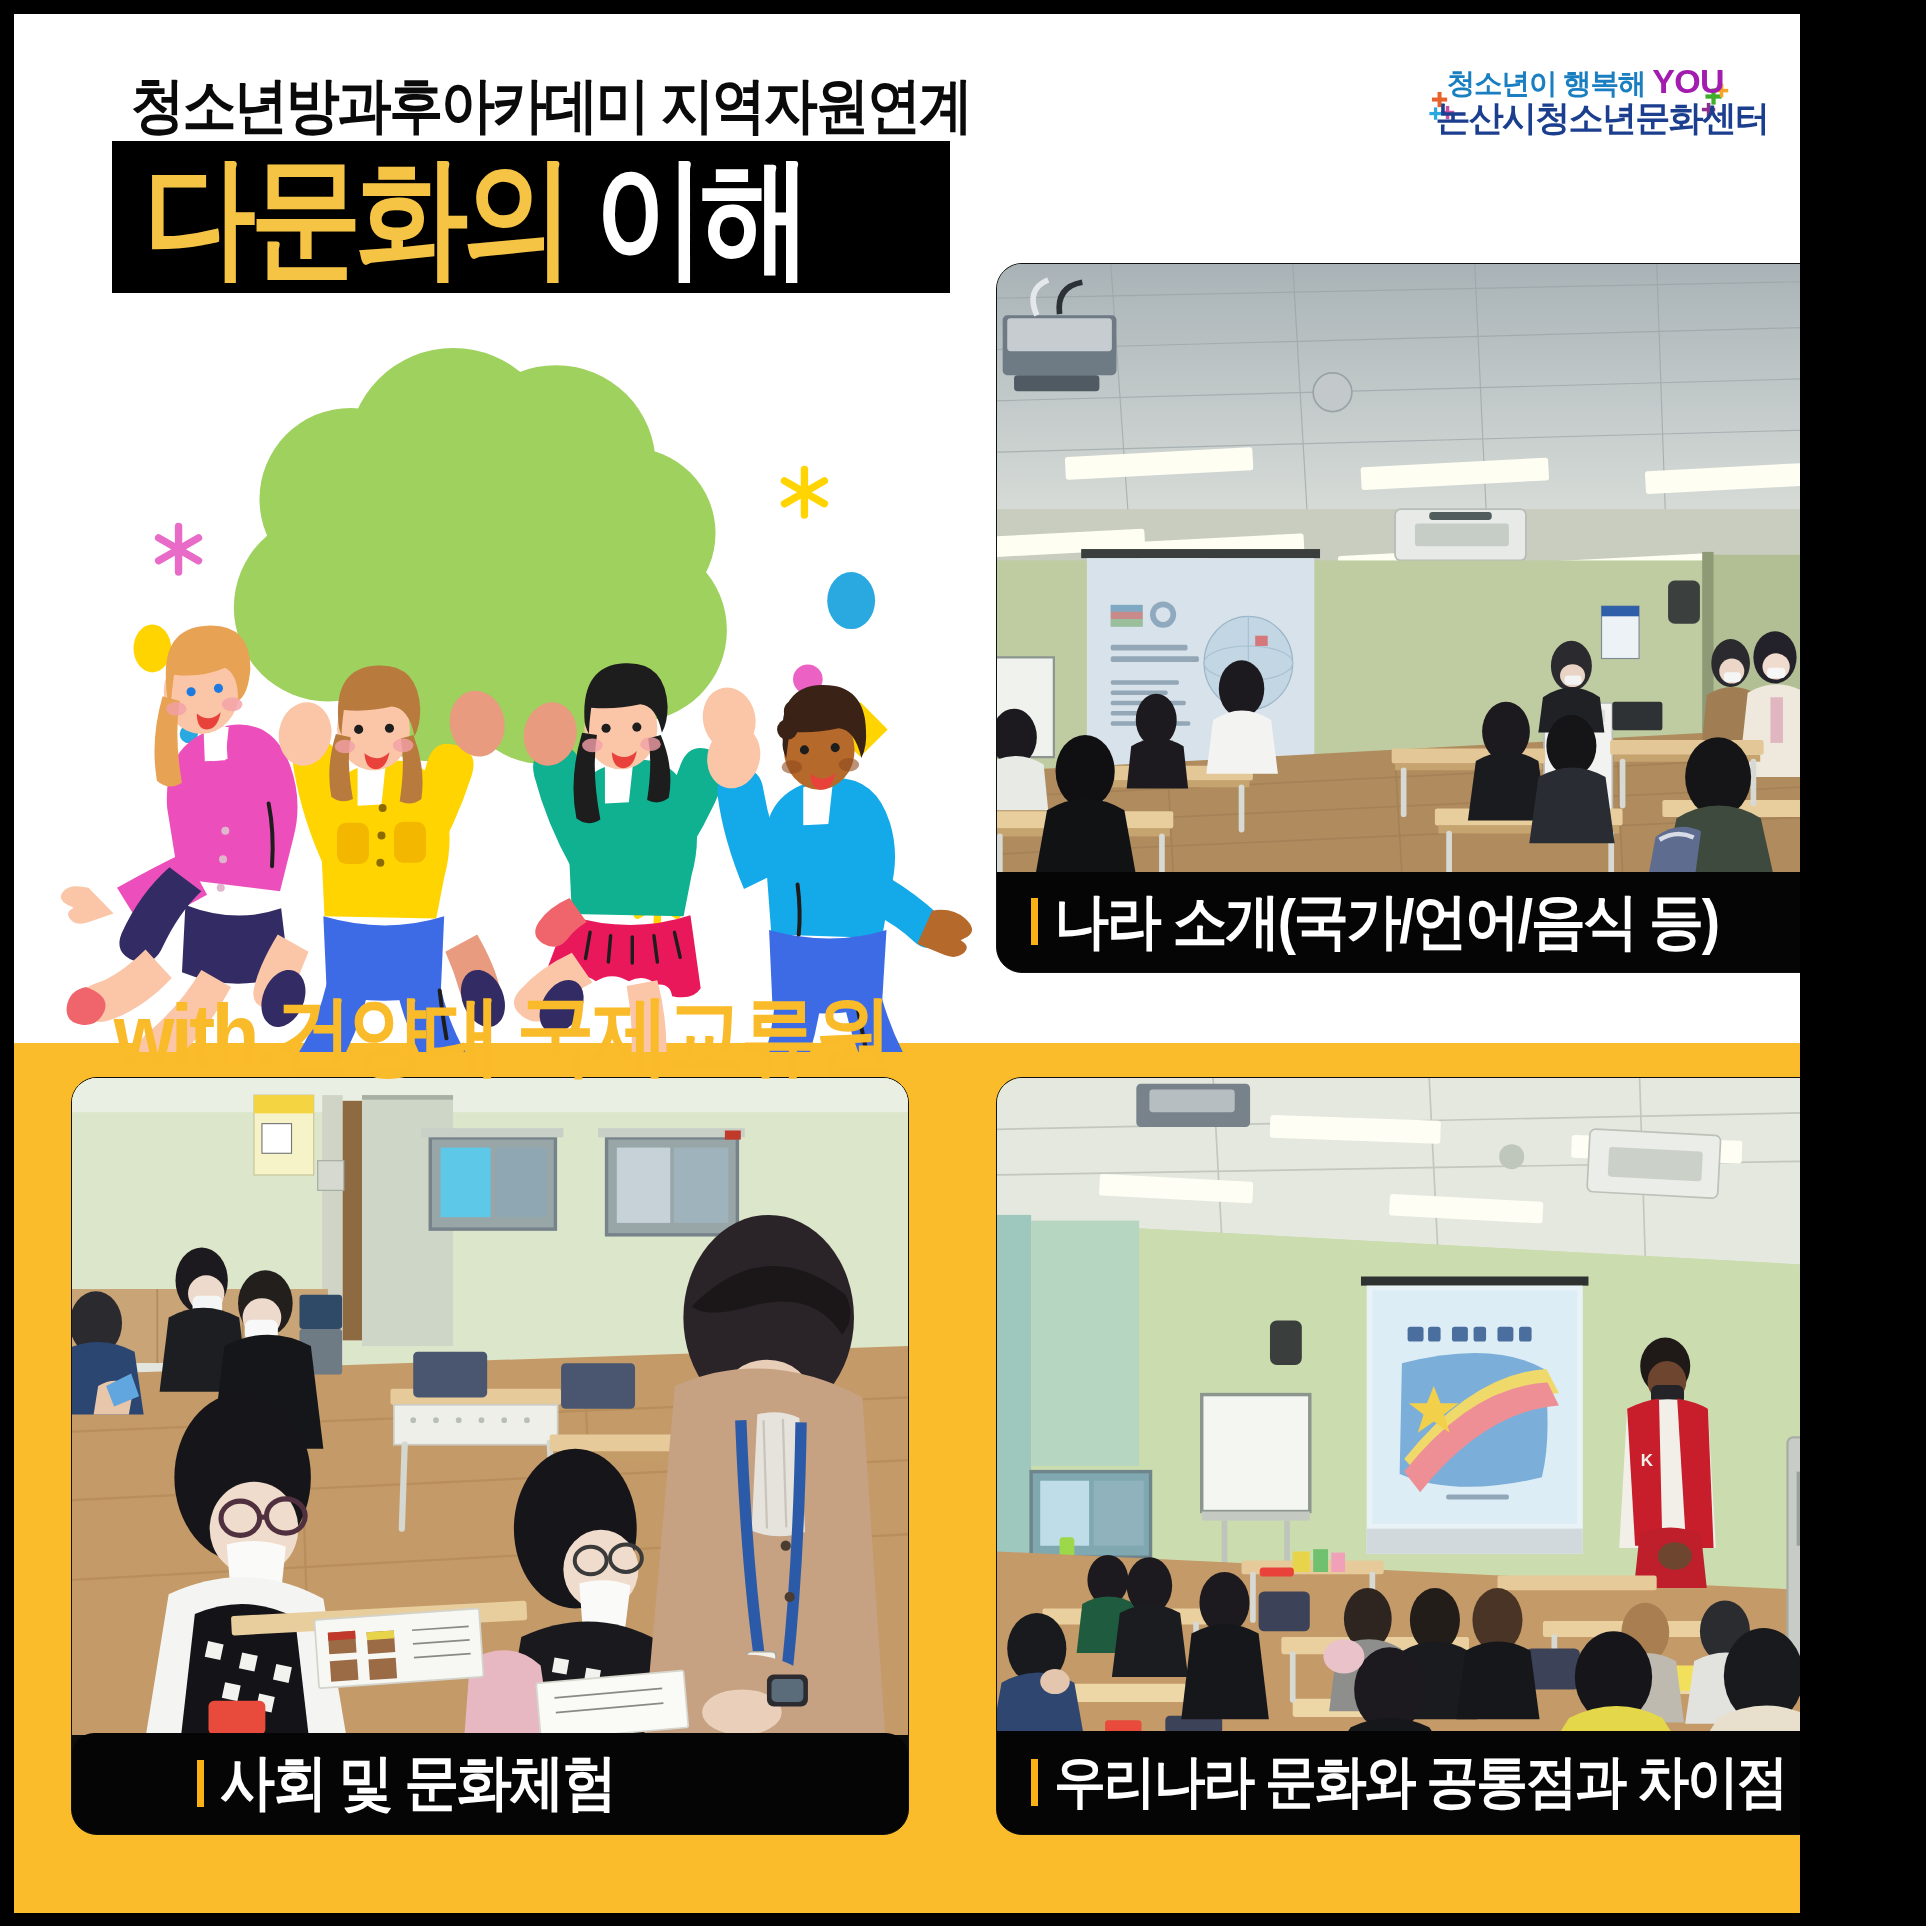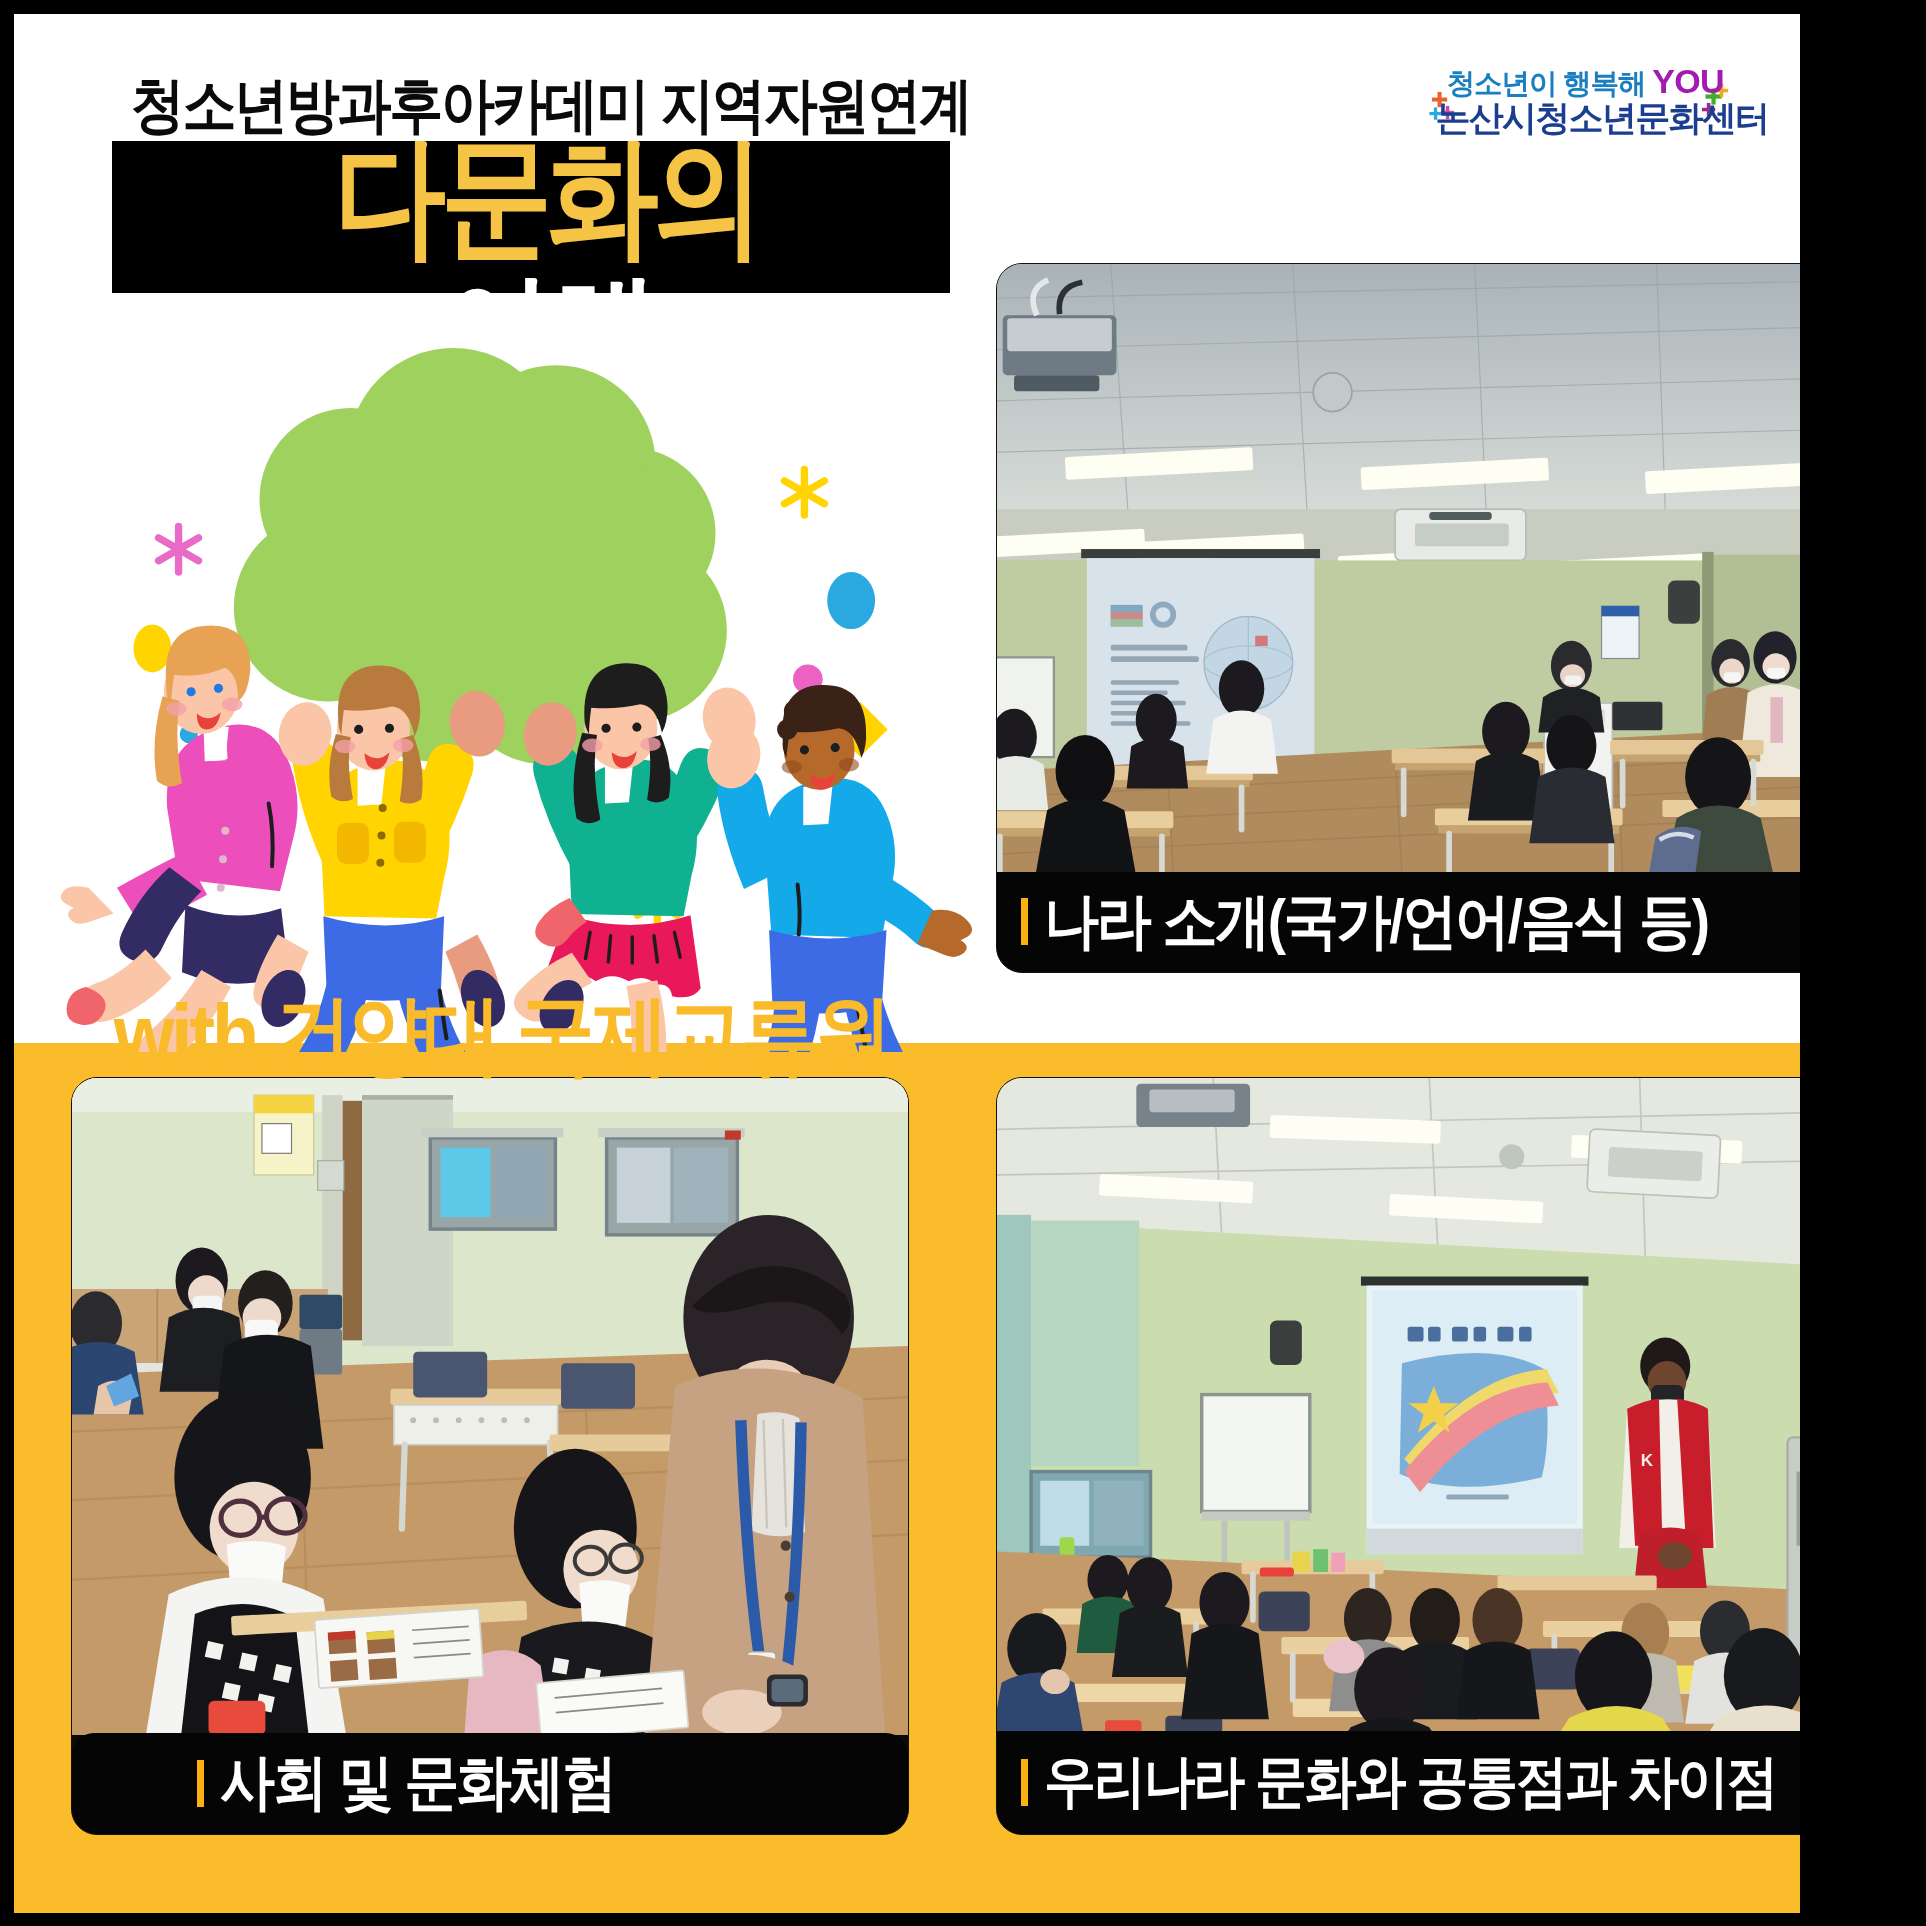--- a/index.html
+++ b/index.html
@@ -48,21 +48,20 @@
 
   .title-box {
     position:absolute;
     left:98px; top:127px;
     width:838px; height:152px;
     background:#000000;
     display:flex;
     align-items:center;
     padding-left:32px;
     gap:25px;
-    flex-direction:column;
   }
   .title-hl {
     font-size:112px;
     font-weight:900;
     color:#F5C445;
     letter-spacing:-5.7px;
     line-height:1;
     transform:scaleY(1.18);
   }
   .title-rest {
@@ -143,21 +142,21 @@
   .card.p3 .photo { height:656px; }
   .photo svg { width:100%; height:100%; display:block; }
 
   .caption {
     position:absolute;
     left:0; bottom:0;
     width:100%;
     background:#050505;
     display:flex;
     align-items:center;
-    padding-left:24px;
+    padding-left:34px;
   }
   .card.p1 .caption { height:100px; }
   .card.p2 .caption { height:101px; }
   .card.p3 .caption { height:103px; }
 
   .cap-bar {
     width:7.4px; height:47px;
     background:#FBB014;
     margin-right:16px;
     flex:0 0 auto;

